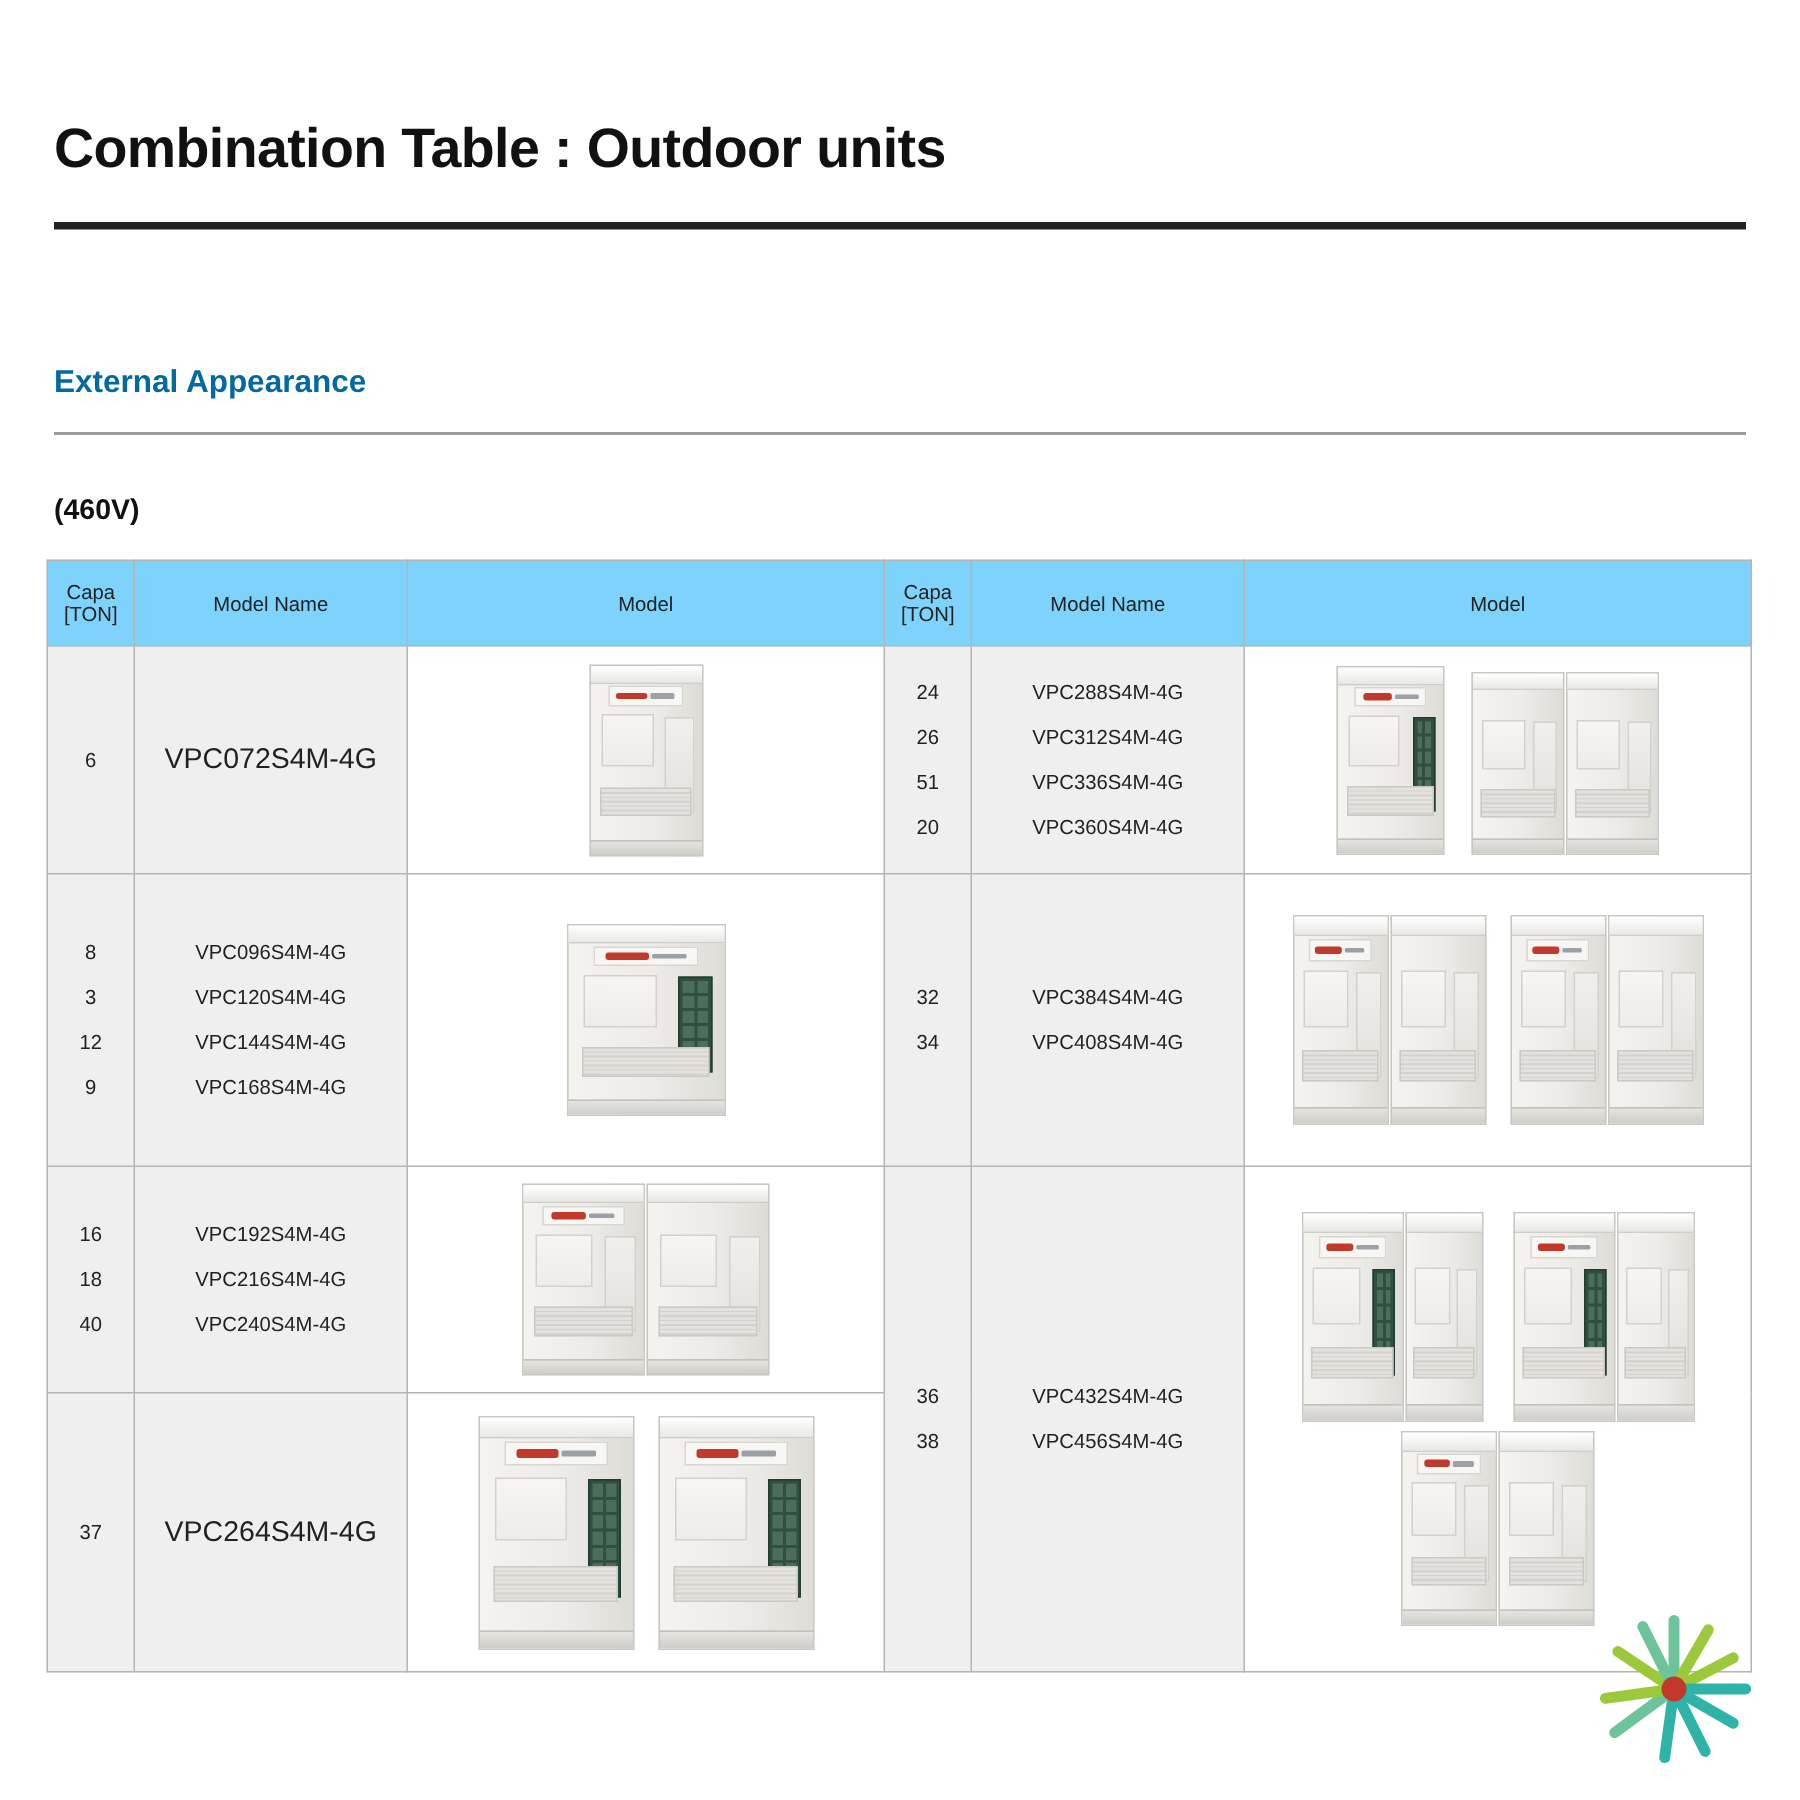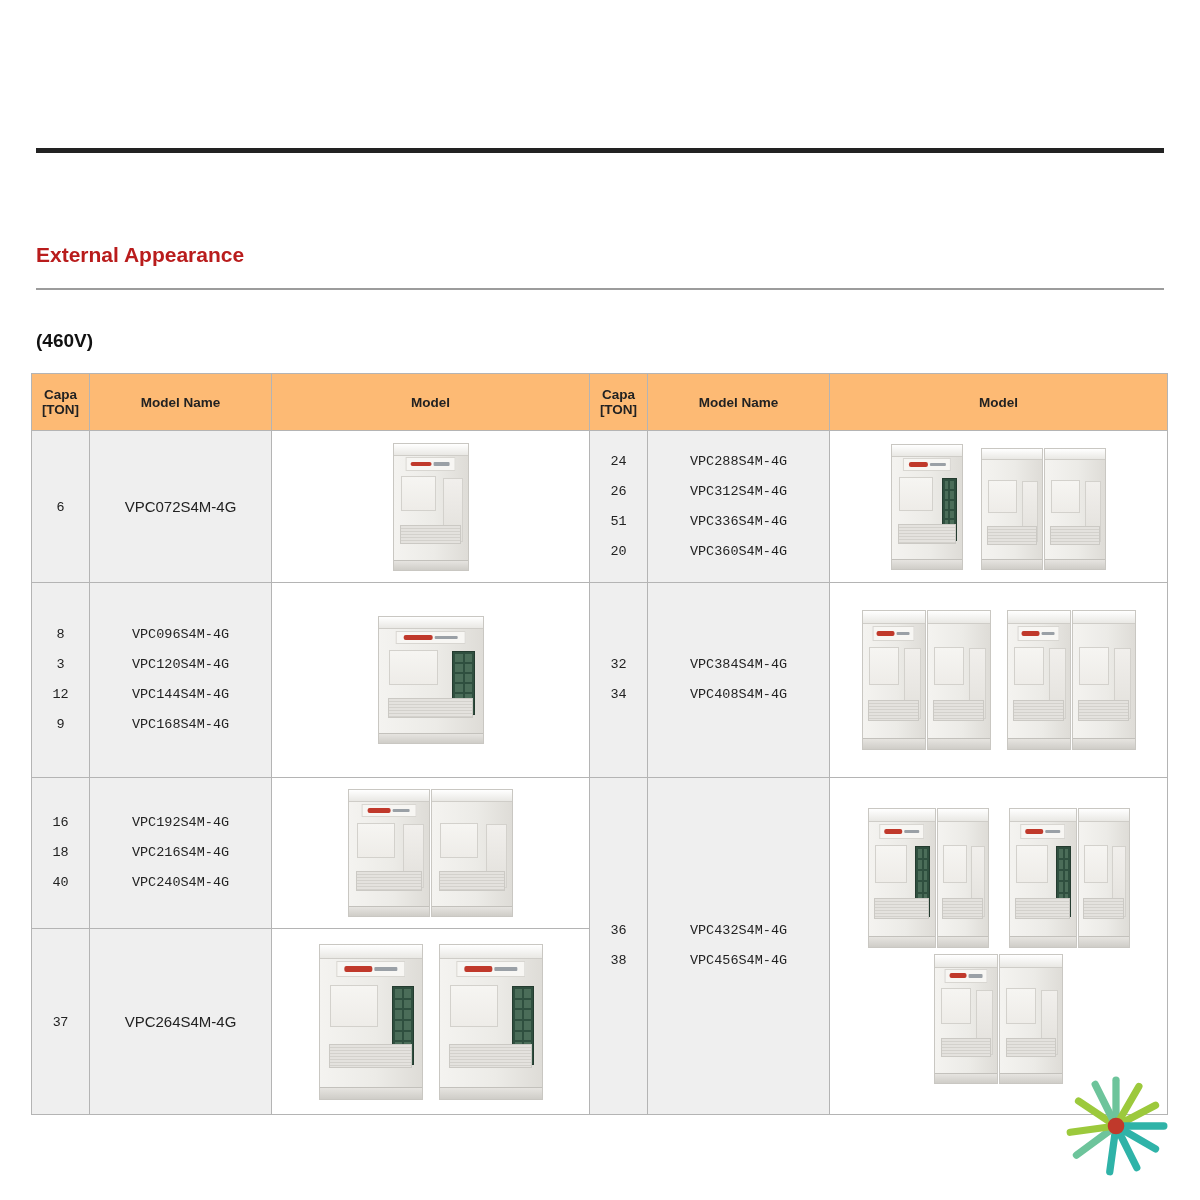--- a/index.html
+++ b/index.html
@@ -37,21 +37,21 @@
     width: 1128px;
     height: 5px;
     background: #222222;
   }
   .section-title {
     position: absolute;
     left: 36px;
     top: 243px;
     font-size: 21px;
     font-weight: bold;
-    color: #b91c1c;
+    color: #0369a1;
   }
   .section-rule {
     position: absolute;
     left: 36px;
     top: 288px;
     width: 1128px;
     height: 2px;
     background: #9c9c9c;
   }
   .voltage-label {
@@ -70,49 +70,48 @@
     border-collapse: collapse;
     table-layout: fixed;
   }
   table.combo td, table.combo th {
     border: 1px solid #b4b4b4;
     padding: 0;
     vertical-align: middle;
     text-align: center;
   }
   thead th {
-    background: #fdba74;
+    background: #7dd3fc;
     font-size: 13.5px;
-    font-weight: bold;
+    font-weight: normal;
     color: #222222;
     height: 56px;
   }
   thead th .hdr-line2 { display: block; }
   td.capa {
     background: #efefef;
     font-size: 13.5px;
     color: #222222;
     width: 58px;
   }
   td.model-name {
     background: #efefef;
-    font-size: 15px;
+    font-size: 19px;
     color: #222222;
     width: 182px;
   }
   td.model-img {
     background: #ffffff;
     width: 318px;
   }
   td.capa-list, td.name-list {
     background: #efefef;
     font-size: 13.5px;
     color: #222222;
     line-height: 30px;
-    font-family: Liberation Mono, monospace;
   }
   .cell-lines > div { line-height: 30px; }
 
   
   .units {
     display: flex;
     align-items: flex-end;
     justify-content: center;
     gap: 2px;
     padding: 10px 4px;
@@ -221,20 +220,21 @@
     bottom: 22px;
     width: 112px;
     height: 104px;
   }
 </style>
 </head>
 <body>
 
 <div class="page">
 
+  <div class="title">Combination Table : Outdoor units</div>
   <div class="title-rule"></div>
 
   <div class="section-title">External Appearance</div>
   <div class="section-rule"></div>
 
   <div class="voltage-label">(460V)</div>
 
   <table class="combo">
     <colgroup>
       <col style="width:58px">

